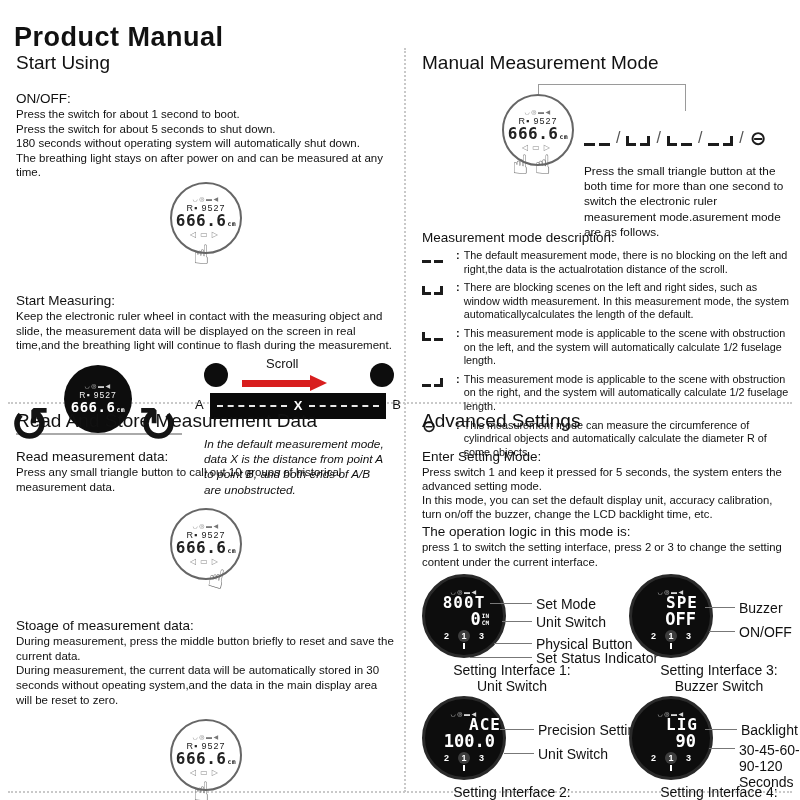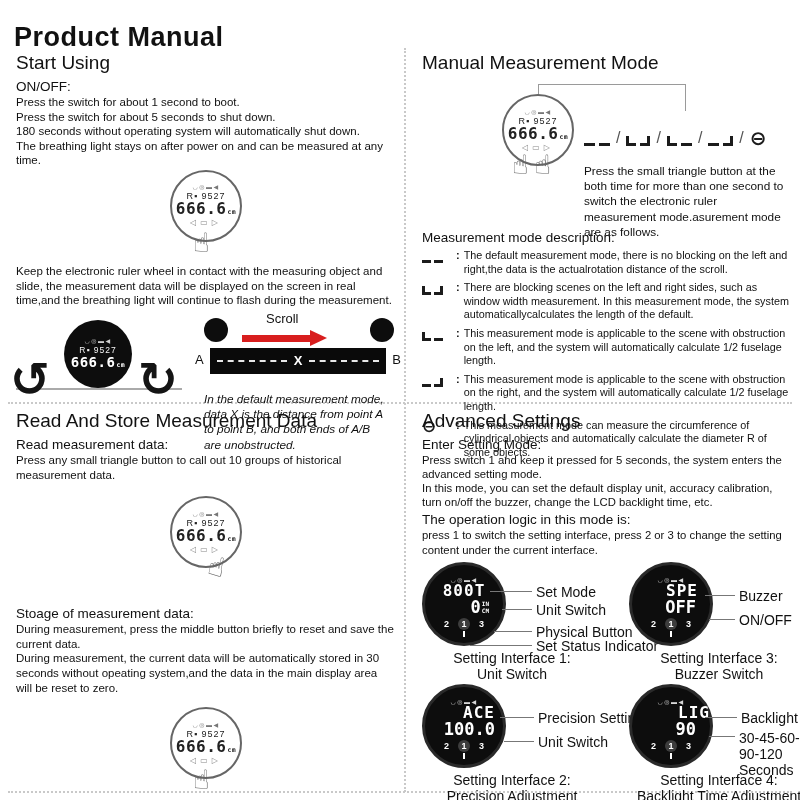--- a/index.html
+++ b/index.html
@@ -12,21 +12,21 @@
   .vdiv{position:absolute;left:404px;top:48px;height:744px;border-left:2px dotted #c9c9c9;}
   .hdiv{position:absolute;left:8px;top:402px;width:784px;border-top:2px dotted #c9c9c9;}
   .bdiv{position:absolute;left:8px;top:791px;width:784px;border-top:2px dotted #c9c9c9;}
   
   .q{position:absolute;}
   .q-tl{left:16px;top:50px;width:382px;}
   .q-tr{left:422px;top:50px;width:372px;}
   .q-bl{left:16px;top:408px;width:382px;}
   .q-br{left:422px;top:408px;width:372px;}
   h2{font-size:19px;font-weight:500;margin:2px 0 2px;}
-  .sublabel{font-size:13.5px;margin:5px 0 1px;}
+  .sublabel{font-size:13.5px;margin:17px 0 1px;}
   .body{font-size:11.5px;line-height:1.27;margin:0;}
   
   .wdevwrap{position:relative;width:110px;margin:2px auto 0;height:94px;}
   .wcircle{position:absolute;left:18px;top:0;width:72px;height:72px;border:2px solid #666;
            border-radius:50%;background:#fff;display:flex;flex-direction:column;align-items:center;
            justify-content:center;box-sizing:border-box;}
   .status{font-size:6px;letter-spacing:1.5px;color:#777;line-height:1;}
   .rline{font-size:9px;letter-spacing:1px;margin-top:1px;color:#222;}
   .val{font-family:"DejaVu Sans Mono",monospace;font-weight:bold;font-size:16px;line-height:1;
        color:#222;letter-spacing:.5px;}
@@ -127,20 +127,21 @@
     <div class="wdevwrap">
       <div class="wcircle">
         <div class="status">◡◎▬◀</div>
         <div class="rline">R▪ 9527</div>
         <div class="val"><span>666.6</span><span class="unit">cm</span></div>
         <div class="btns"><span>◁</span><span>▭</span><span>▷</span></div>
       </div>
       <div class="hand mid">☝</div>
     </div>
 
+    <div class="sublabel">Start Measuring:</div>
     <p class="body" style="width:378px">Keep the electronic ruler wheel in contact with the measuring object and slide, the measurement data will be displayed on the screen in real time,and the breathing light will continue to flash during the measurement.</p>
 
     <div class="measure-row">
       <div class="rolldev">
         <div class="groundline"></div>
         <span class="rot l">↺</span>
         <div class="bcircle">
           <div class="status">◡◎▬◀</div>
           <div class="rline">R▪ 9527</div>
           <div class="val"><span>666.6</span><span class="unit">cm</span></div>
@@ -347,21 +348,21 @@
         <div class="iflab" style="top:50px;left:80px">
             <span class="lead" style="width:26px"></span>
             <span>ON/OFF</span>
           </div>
         <div class="ifcaption"><span>Setting Interface 3:</span><br><span>Buzzer Switch</span></div>
       </div>
 
       <div class="ifcard">
         <div class="ifdev">
           <div class="status">◡◎▬◀</div>
-          <div class="if-top" style="align-self:flex-end;padding-right:8px">ACE</div>
+          <div class="if-top" style="align-self:flex-end;padding-right:2px">ACE</div>
           <div class="if-main" style="padding-right:8px">
               <span>100.0</span>
             </div>
           <div class="if-btns">
               <span>2</span>
               <span class="sel">1</span>
               <span>3</span>
             </div>
           <div class="if-ind"></div>
         </div>
@@ -372,21 +373,21 @@
         <div class="iflab" style="top:50px;left:82px">
             <span class="lead" style="width:30px"></span>
             <span>Unit Switch</span>
           </div>
         <div class="ifcaption"><span>Setting Interface 2:</span><br><span>Precision Adjustment</span></div>
       </div>
 
       <div class="ifcard">
         <div class="ifdev">
           <div class="status">◡◎▬◀</div>
-          <div class="if-top" style="align-self:flex-end;">LIG</div>
+          <div class="if-top" style="align-self:flex-end;padding-right:12px">LIG</div>
           <div class="if-main">
               <span>90</span>
             </div>
           <div class="if-btns">
               <span>2</span>
               <span class="sel">1</span>
               <span>3</span>
             </div>
           <div class="if-ind"></div>
         </div>

